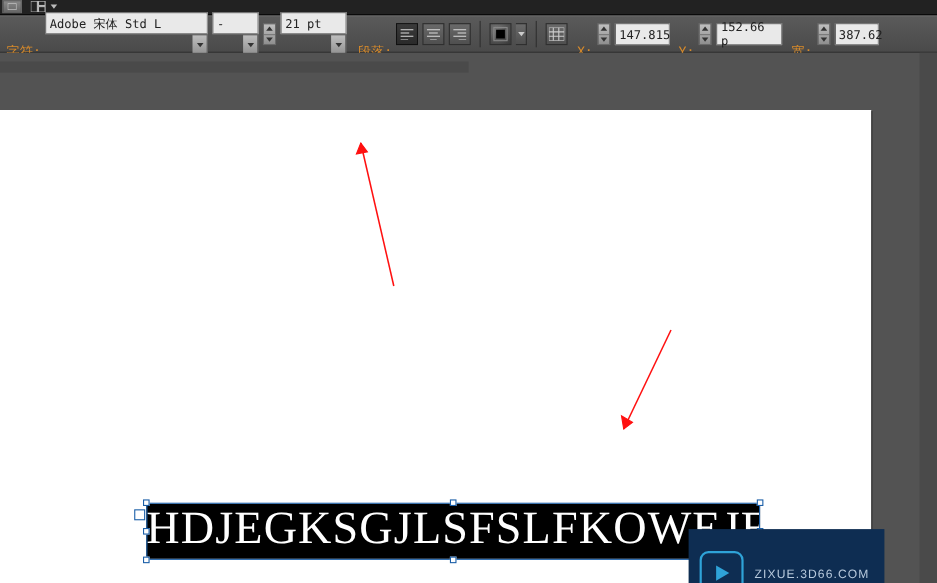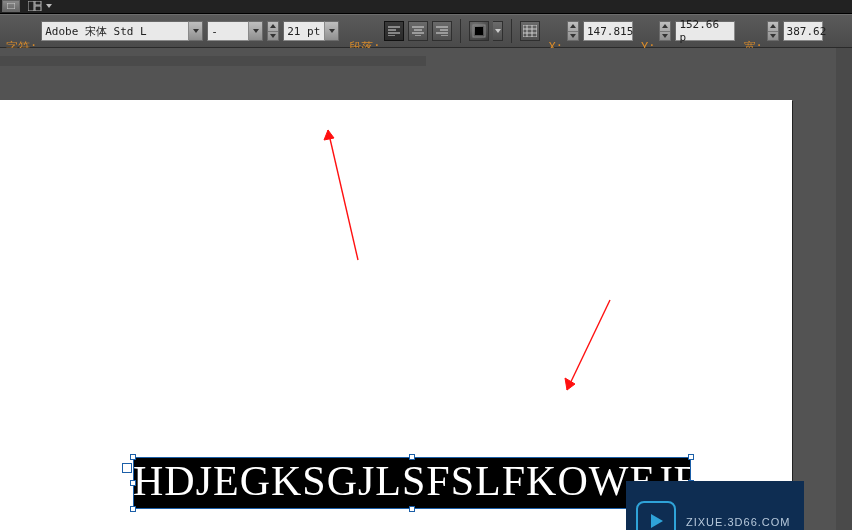--- a/index.html
+++ b/index.html
@@ -47,21 +47,21 @@
     height: 20px;
     background: #e9e9e9;
     border: 1px solid #8a8a8a;
     border-top-color:#6a6a6a; border-left-color:#6a6a6a;
     font-size: 11px;
     color: #222;
     padding: 0 3px;
     display:flex; align-items:center;
     font-family: monospace;
   }
-  .combo { display:flex; align-items:flex-start; }
+  .combo { display:flex; align-items:flex-end;flex-direction:column; }
   .combo .drop {
     width: 14px; height: 20px;
     background: linear-gradient(#bfbfbf,#8f8f8f);
     border: 1px solid #6a6a6a;
     border-left: none;
     display:flex; align-items:center; justify-content:center;
   }
   .spin {
     width: 12px; height: 20px;
     display:flex; flex-direction:column;
@@ -225,21 +225,21 @@
 
   <div class="spin">
     <div class="half">
         <div class="tri-up"></div>
       </div>
     <div class="half">
         <div class="tri-down"></div>
       </div>
   </div>
   <div class="combo">
-    <div class="field" style="width:42px">21 pt</div>
+    <div class="field" style="width:60px">21 pt</div>
     <div class="drop">
         <div class="tri-down"></div>
       </div>
   </div>
 
   <span class="lbl-orange" style="margin-left:6px">段落:</span>
 
   <div class="icon-btn active">
     <svg width="12" height="10">
         <line x1="0" y1="1" x2="12" y2="1" stroke="#ddd"></line>

